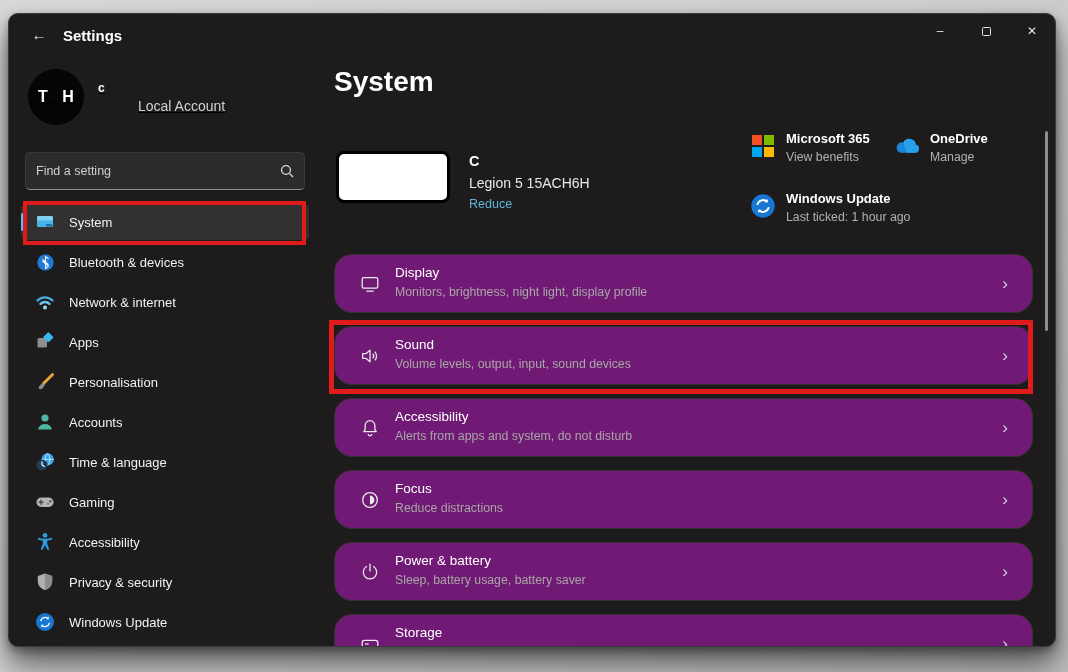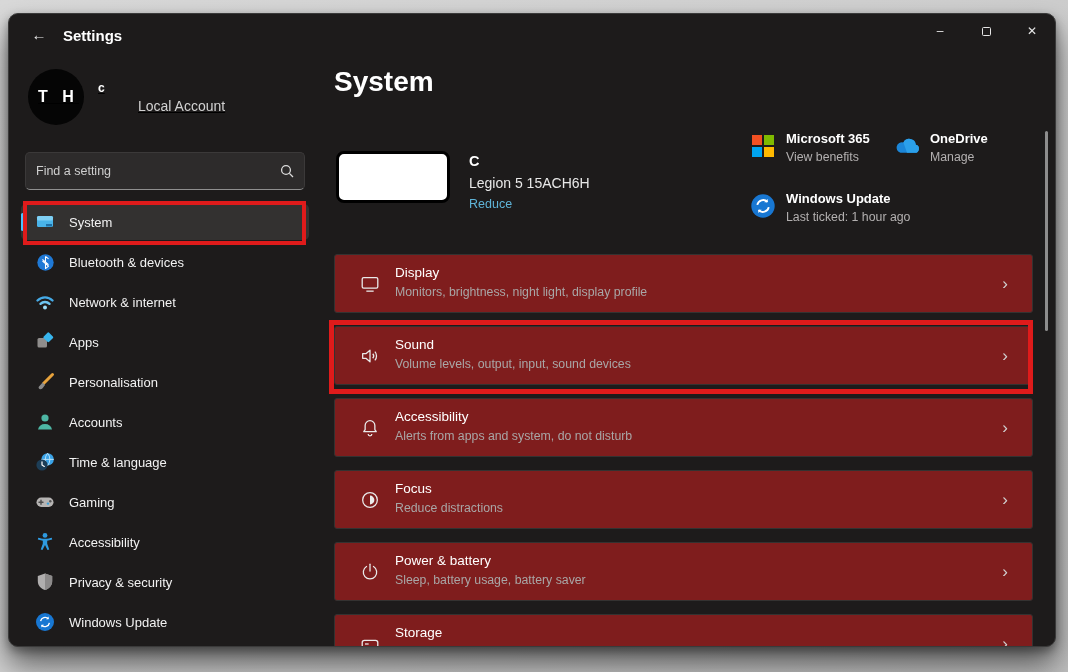--- a/index.html
+++ b/index.html
@@ -54,22 +54,22 @@
   .device-model { font-size:14px; color:#e8e8e8; margin-top:6px; }
   .device-rename { font-size:12.5px; color:#5fb4d8; margin-top:6px; cursor:default; }
   .badge { position:absolute; display:flex; }
   .badge-ico { width:28px; display:flex; align-items:flex-start; justify-content:center; }
   .badge-text { margin-left:9px; }
   .badge-title { font-size:13px; font-weight:700; color:#fff; }
   .badge-sub { font-size:12.3px; color:#b3b0b0; margin-top:4px; }
   .ms-grid { display:grid; grid-template-columns:10px 10px; grid-gap:2px; }
   .ms-grid span { width:10px; height:10px; display:block; }
   .cards { position:absolute; left:325px; top:240px; width:699px; }
-  .card { position:relative; height:59px; margin-bottom:13px; background:#7f1d1d;
-    border:1px solid #343231; border-radius:3px; padding:10px 16px 0 22px;
+  .card { position:relative; height:59px; margin-bottom:13px; background:#701a75;
+    border:1px solid #343231; border-radius:18px; padding:10px 16px 0 22px;
     display:flex; }
   .card-ico { width:26px; margin-top:8px; display:flex; justify-content:center; }
   .card-text { margin-left:12px; }
   .card-title { font-size:13.5px; color:#ffffff; }
   .card-sub { font-size:12.3px; color:#a9a6a6; margin-top:5px; }
   .chevron { position:absolute; right:24px; top:20px; color:#d0d0d0; font-size:17px; line-height:17px; }
   .scrollbar { position:absolute; left:1036px; top:117px; width:3px; height:200px;
     background:#8d8d8d; border-radius:2px; }
   
   .anno { position:absolute; border-style:solid; border-color:#df1b1b; z-index:50; pointer-events:none; }

